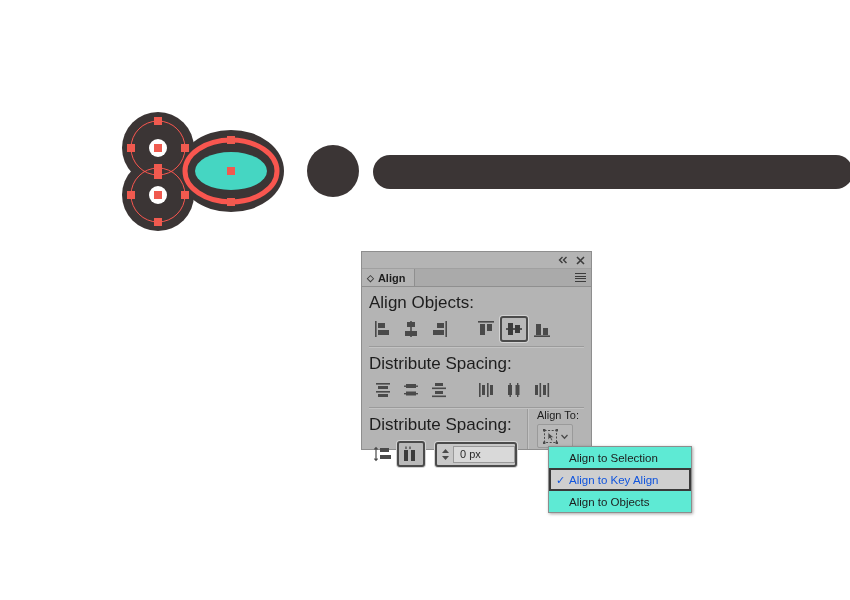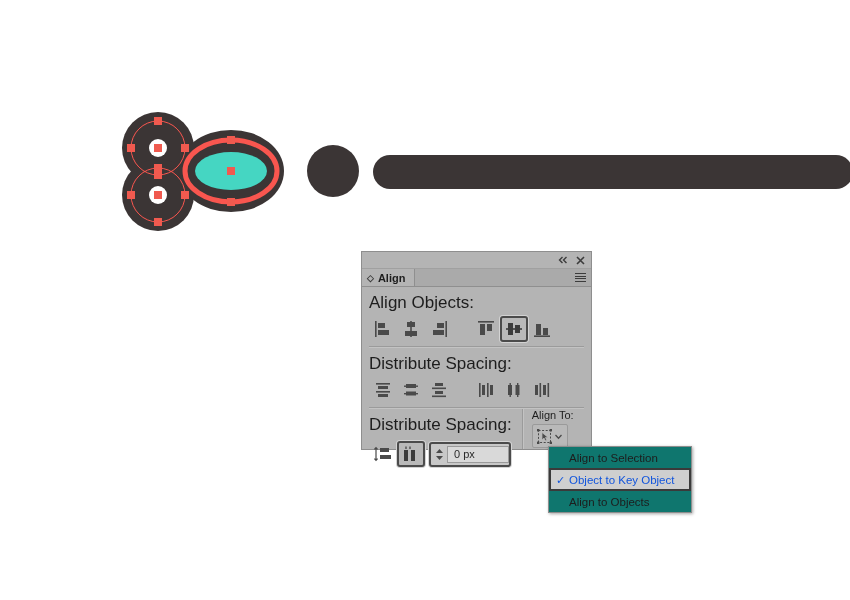--- a/index.html
+++ b/index.html
@@ -110,21 +110,21 @@
     height: 32px;
   }
   .stepper {
     display: flex;
     align-items: center;
     height: 21px;
     border: 2px solid #4b4b4b;
     border-radius: 3px;
     background: #c8c8c8;
     box-shadow: 0 0 0 1px #d6d6d6;
-    margin-left: 4px;
+    margin-left: 10px;
   }
   .spin {
     width: 16px; height: 17px;
     display: flex; flex-direction: column;
     align-items: center; justify-content: center;
     gap: 2px;
   }
   .num-field {
     width: 62px; height: 17px;
     background: #d9d9d9;
@@ -162,21 +162,21 @@
     box-shadow: 1px 1px 3px rgba(0,0,0,.35);
     font-size: 11.5px;
     color: #1d1d1d;
   }
   .dd-item {
     height: 21px;
     display: flex; align-items: center;
     padding-left: 20px;
     position: relative;
     box-sizing: border-box;
-    background: #0f766e;
+    background: #5eead4;
     font-family: "Liberation Sans", sans-serif;
   }
   .dd-item.highlight {
     color: #1155dd;
     border: 2px solid #3a3a3a;
     border-left: 2px solid #3a3a3a;
     border-right: 2px solid #3a3a3a;
     background: #cfcfcf;
     height: 23px;
     padding-left: 18px;
@@ -450,20 +450,20 @@
 
     </div>
   </div>
 
   <div class="dropdown">
     <div class="dd-item">
       <span>Align to Selection</span>
     </div>
     <div class="dd-item highlight">
       <span class="dd-check">✓</span>
-      <span>Object to Key Object</span>
+      <span>Align to Key Align</span>
     </div>
     <div class="dd-item">
       <span>Align to Objects</span>
     </div>
   </div>
 
 </div>
 
 </body></html>

